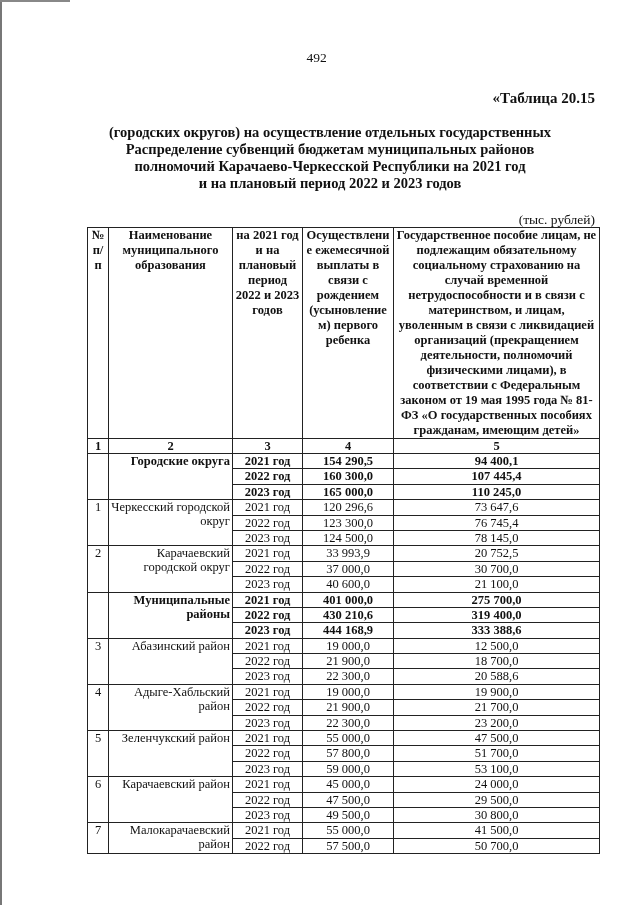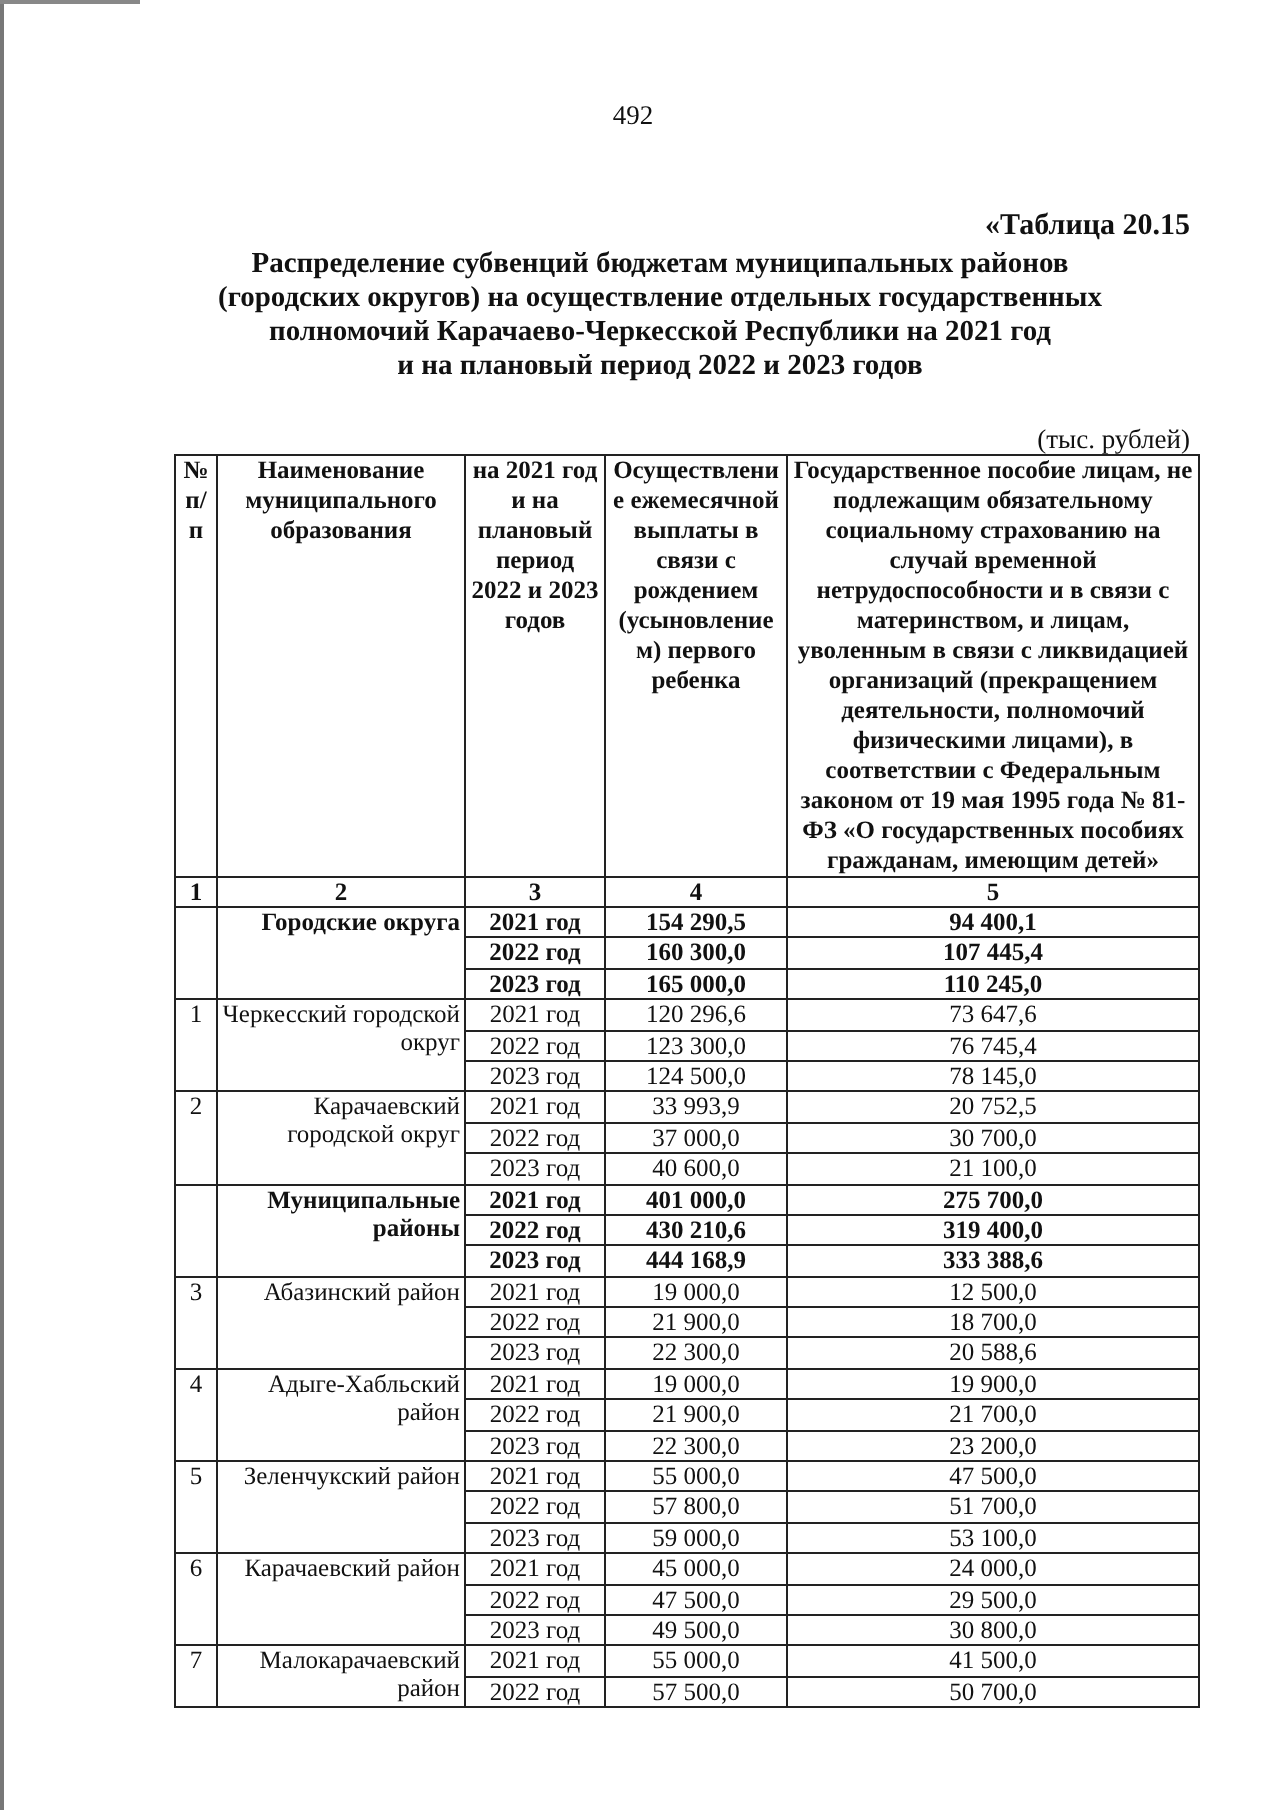--- a/index.html
+++ b/index.html
@@ -1,21 +1,21 @@
 <!DOCTYPE html>
 <html><head>
 <meta charset="utf-8">
 <style>
   html, body { margin:0; padding:0; background:#ffffff; }
   body { width:633px; height:905px; position:relative; overflow:hidden;
          font-family:"Liberation Serif", "DejaVu Serif", serif; color:#111; }
   .edge-left { position:absolute; left:0; top:0; width:2px; height:905px; background:#777; }
   .edge-top { position:absolute; left:0; top:0; width:70px; height:2px; background:#888; }
   .page-num { position:absolute; top:50px; left:0; width:633px; text-align:center; font-size:13.5px; }
-  .table-label { position:absolute; top:90px; right:38px; font-size:15px; font-weight:bold;margin-top:15px; }
+  .table-label { position:absolute; top:90px; right:38px; font-size:15px; font-weight:bold; }
   .title { position:absolute; top:124px; left:80px; width:500px; text-align:center;
            font-size:14.5px; font-weight:bold; line-height:17px; }
   .units { position:absolute; top:212px; right:38px; font-size:13.5px;margin-left:20px; }
   table.grid { position:absolute; top:227px; left:87px; width:512px; border-collapse:collapse;
                table-layout:fixed; font-size:12.5px; }
   table.grid td, table.grid th { border:1px solid #222; padding:0 2px; vertical-align:top; }
   table.grid th { font-weight:bold; line-height:15px; }
   th.hdr-num { text-align:center; }
   tr.hdr-row th { height:205px; }
   tr.colnum-row td { height:14px; line-height:14px; text-align:center; font-weight:bold; font-size:12.5px; }
@@ -29,22 +29,22 @@
 </head>
 <body>
 
 <div class="edge-left"></div>
 <div class="edge-top"></div>
 
 <div class="page-num">492</div>
 <div class="table-label">«Таблица 20.15</div>
 
 <div class="title">
+  <div>(городских округов) на осуществление отдельных государственных</div>
   <div>Распределение субвенций бюджетам муниципальных районов</div>
-  <div>(городских округов) на осуществление отдельных государственных</div>
   <div>полномочий Карачаево-Черкесской Республики на 2021 год</div>
   <div>и на плановый период 2022 и 2023 годов</div>
 </div>
 
 <div class="units">(тыс. рублей)</div>
 
 <table class="grid">
   <colgroup>
     <col style="width:21px">
     <col style="width:124px">

